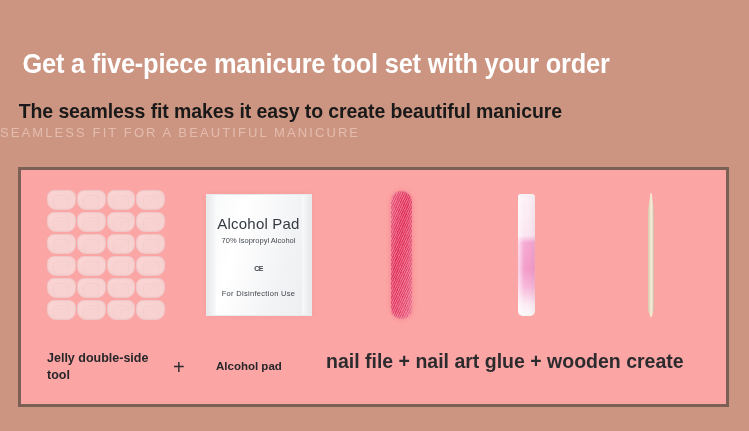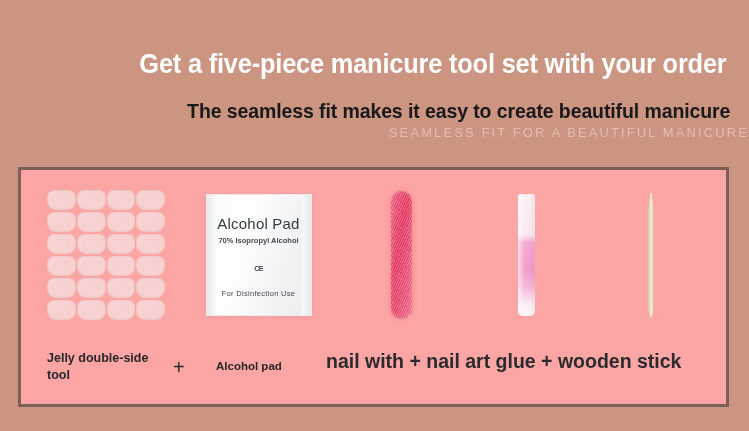--- a/index.html
+++ b/index.html
@@ -22,21 +22,21 @@
     height: 431px;
     background: #cc9582;
   }
 
   
   .headline-block {
     position: absolute;
     left: 0;
     top: 0;
     width: 749px;
-    text-align: right;
+    text-align: left;
   }
 
   .headline-primary {
     margin: 0;
     padding-top: 48px;
     font-family: "Liberation Sans", sans-serif;
     font-size: 27px;
     line-height: 32px;
     font-weight: bold;
     color: #ffffff;
@@ -175,21 +175,21 @@
     color: #333a42;
     letter-spacing: 0.2px;
     position: relative;
     z-index: 2;
   }
   .pad-sub {
     margin: 0;
     padding-top: 4px;
     font-size: 7.5px;
     line-height: 9px;
-    font-weight: bold;
+    font-weight: normal;
     color: #454b52;
     position: relative;
     z-index: 2;
     text-align: center;
   }
   .pad-ce {
     margin: 0;
     padding-top: 20px;
     font-size: 7px;
     line-height: 8px;
@@ -364,19 +364,19 @@
         <div class="product-slot slot-stick">
           <div class="wooden-stick"></div>
         </div>
 
       </div>
 
       <div class="label-row">
         <div class="label-item label-tape">Jelly double-side tool</div>
         <div class="label-item label-plus">+</div>
         <div class="label-item label-pad">Alcohol pad</div>
-        <div class="label-item label-rest">nail with + nail art glue + wooden stick</div>
+        <div class="label-item label-rest">nail file + nail art glue + wooden create</div>
       </div>
 
     </div>
   </div>
 
 </div>
 
 </body></html>

